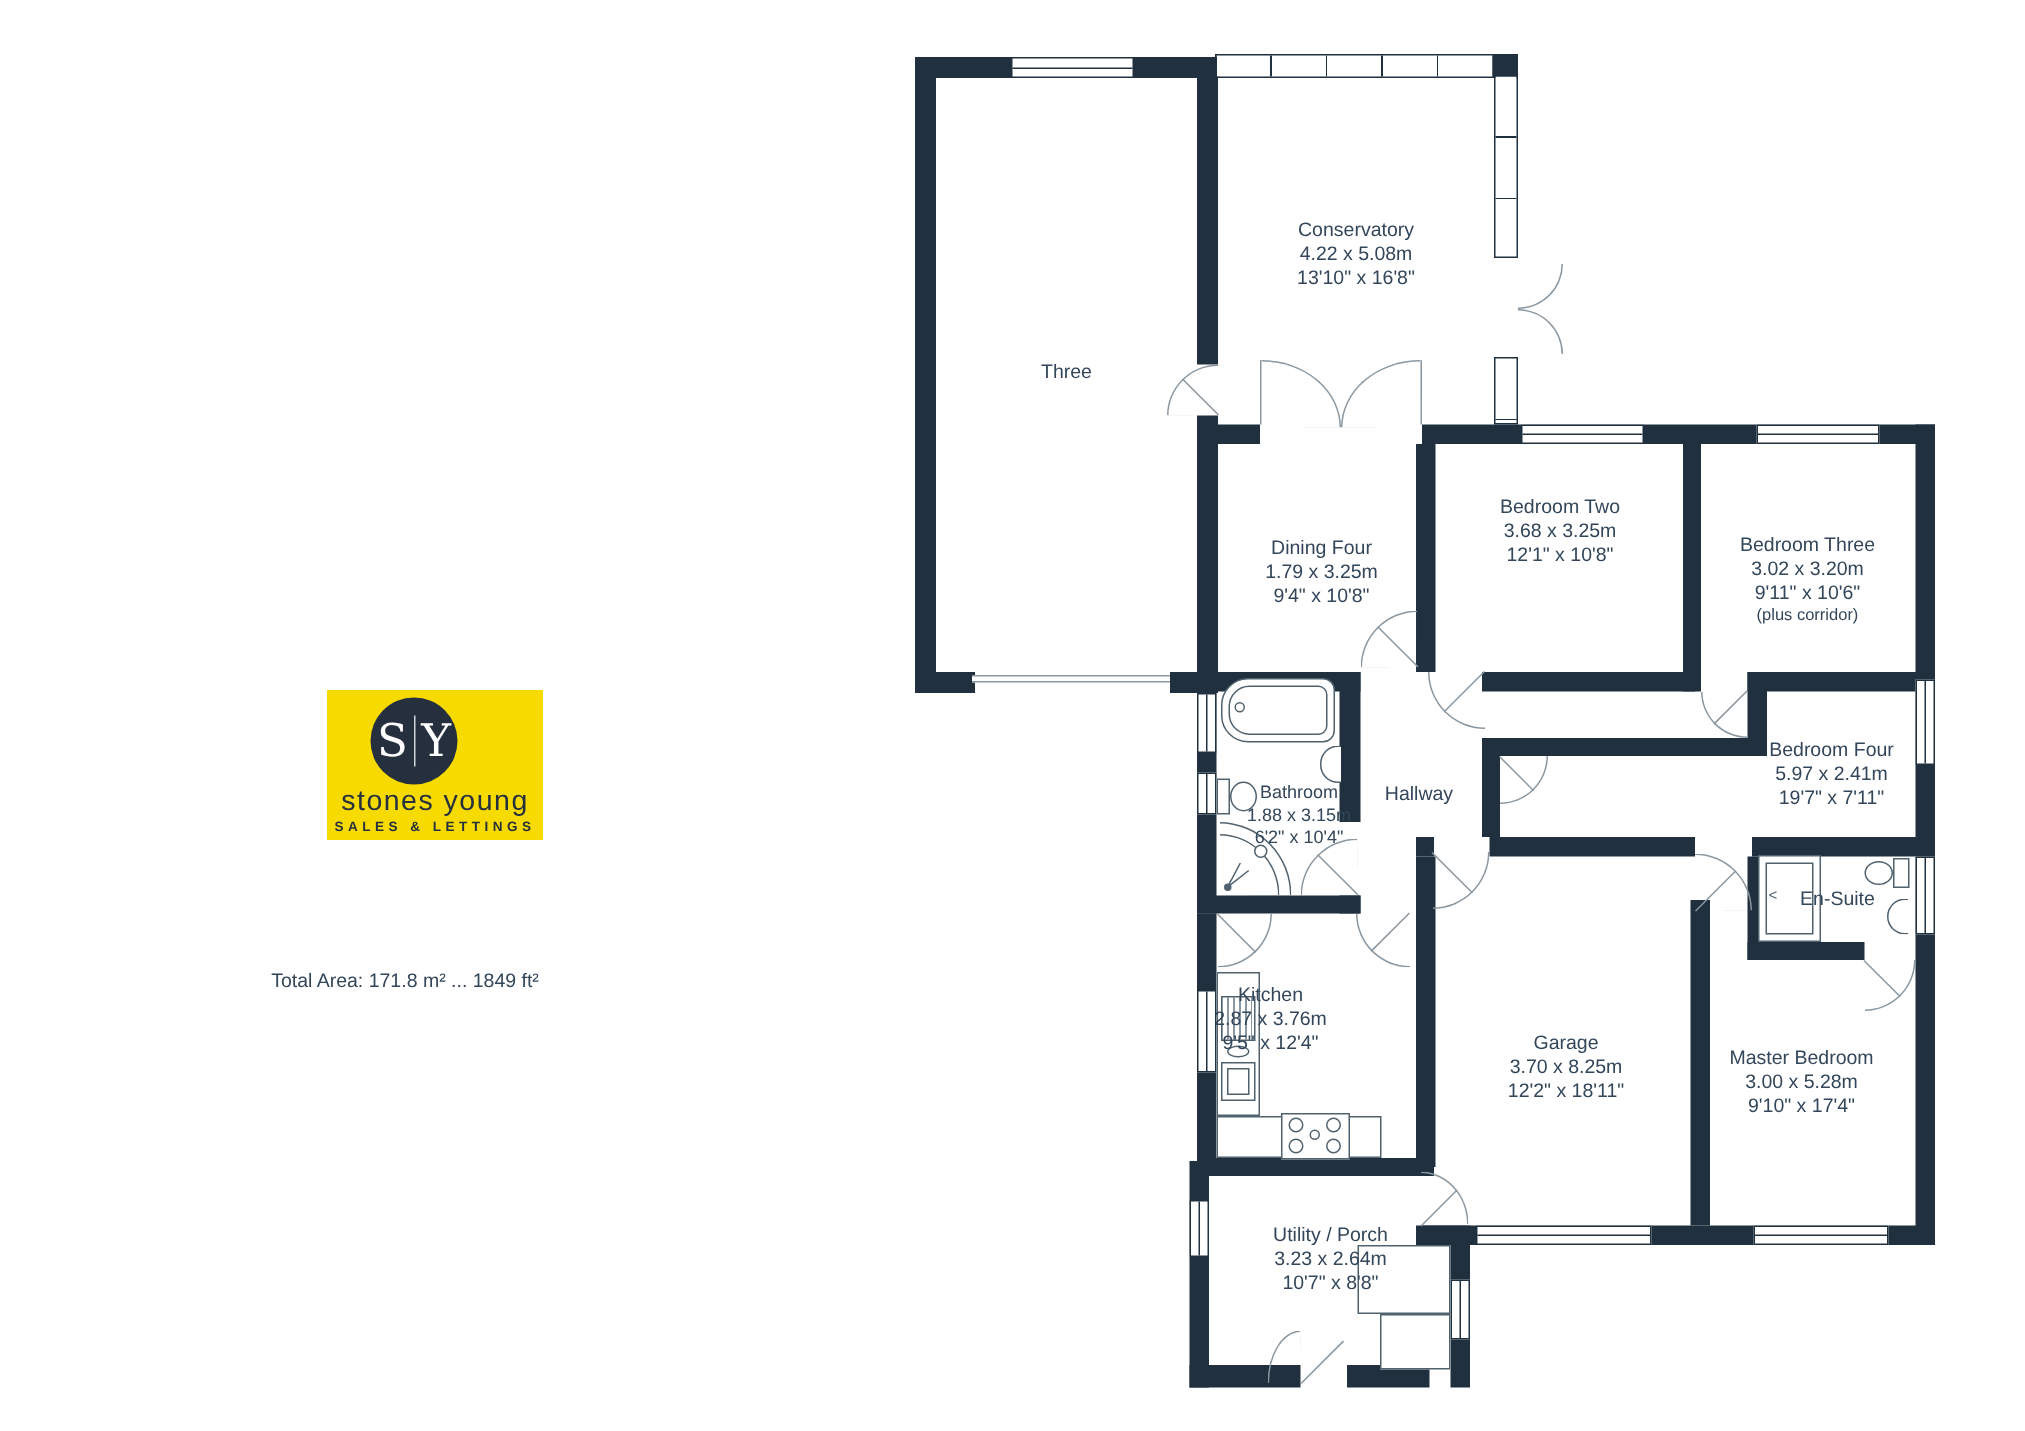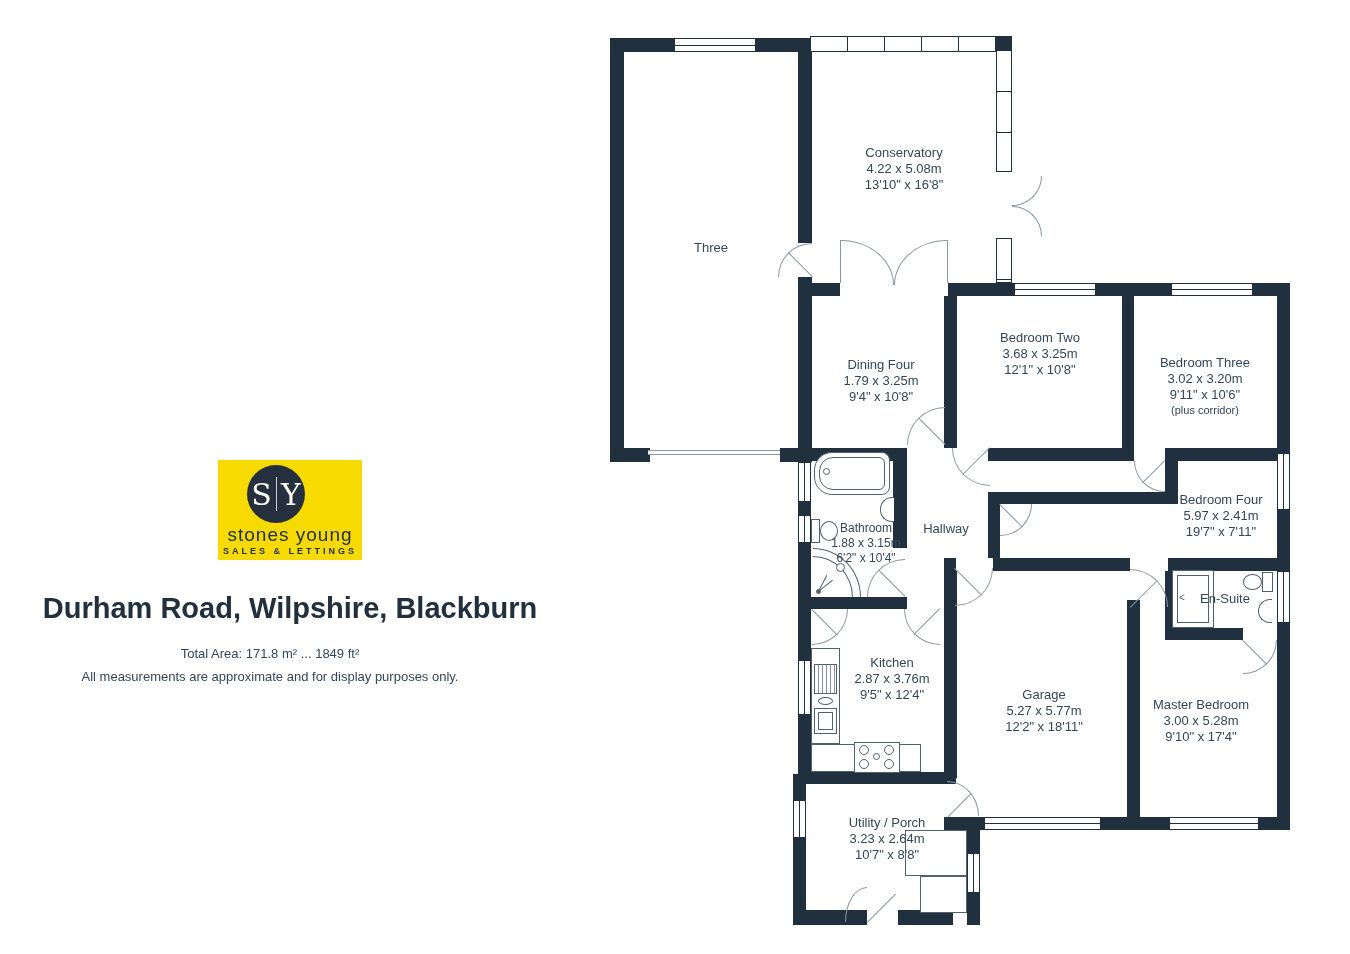--- a/index.html
+++ b/index.html
@@ -51,23 +51,21 @@
 
   <div id="logo">
     <div id="logo-circle">
       <span>S</span>
       <span class="bar"></span>
       <span>Y</span>
     </div>
     <div id="logo-name">stones young</div>
     <div id="logo-tag">SALES &amp; LETTINGS</div>
   </div>
-  <div id="title">Durham Road, Wilpshire, Blackburn</div>
   <div id="area-line">Total Area: 171.8 m² ... 1849 ft²</div>
-  <div id="disclaimer">All measurements are approximate and for display purposes only.</div>
 
   <div>
 
     <div class="w" style="left:610px;top:38px;width:190px;height:14px"></div>
     <div class="w" style="left:610px;top:38px;width:14px;height:424px"></div>
     <div class="w" style="left:610px;top:448px;width:40px;height:14px"></div>
     <div class="w" style="left:780px;top:448px;width:32px;height:14px"></div>
     <div class="w" style="left:798px;top:38px;width:14px;height:205px"></div>
     <div class="w" style="left:798px;top:277px;width:14px;height:172px"></div>
     <div class="tl" style="left:648px;top:450px;width:132px;height:5px"></div>
@@ -242,28 +240,28 @@
       <div>Bathroom</div>
       <div>1.88 x 3.15m</div>
       <div>6'2" x 10'4"</div>
     </div>
     <div class="rl" style="left:886px;top:521px;width:120px">
       <div>Hallway</div>
     </div>
     <div class="rl" style="left:1165px;top:591px;width:120px">
       <div>En-Suite</div>
     </div>
-    <div class="rl" style="left:822px;top:655px;width:140px">
+    <div class="rl" style="left:777px;top:655px;width:140px">
       <div>Kitchen</div>
       <div>2.87 x 3.76m</div>
       <div>9'5" x 12'4"</div>
     </div>
     <div class="rl" style="left:974px;top:687px;width:140px">
       <div>Garage</div>
-      <div>5.27 x 5.77m</div>
+      <div>3.70 x 8.25m</div>
       <div>12'2" x 18'11"</div>
     </div>
     <div class="rl" style="left:1131px;top:697px;width:140px">
       <div>Master Bedroom</div>
       <div>3.00 x 5.28m</div>
       <div>9'10" x 17'4"</div>
     </div>
     <div class="rl" style="left:812px;top:815px;width:150px">
       <div>Utility / Porch</div>
       <div>3.23 x 2.64m</div>

